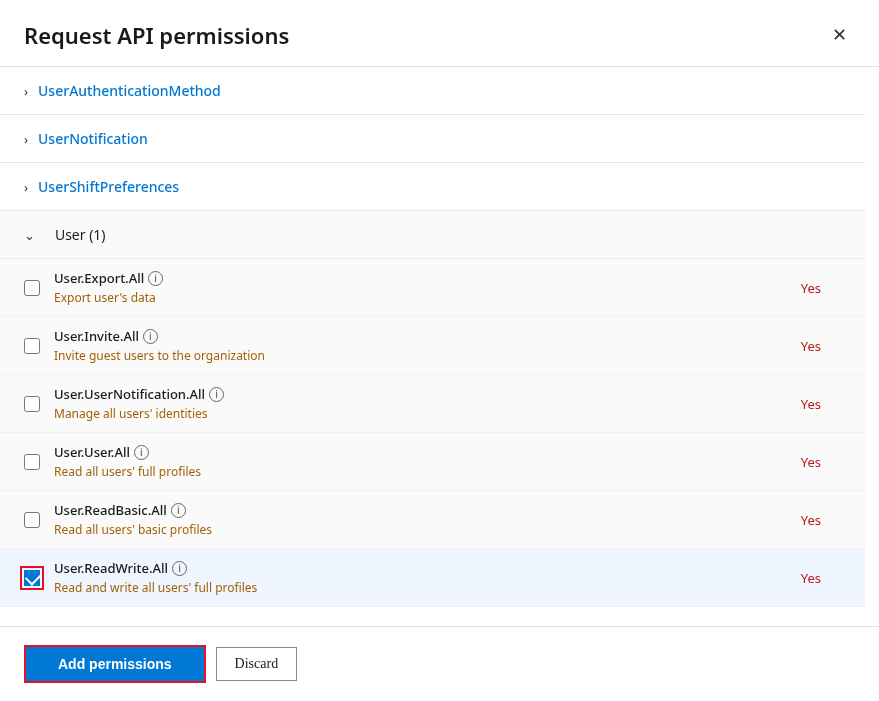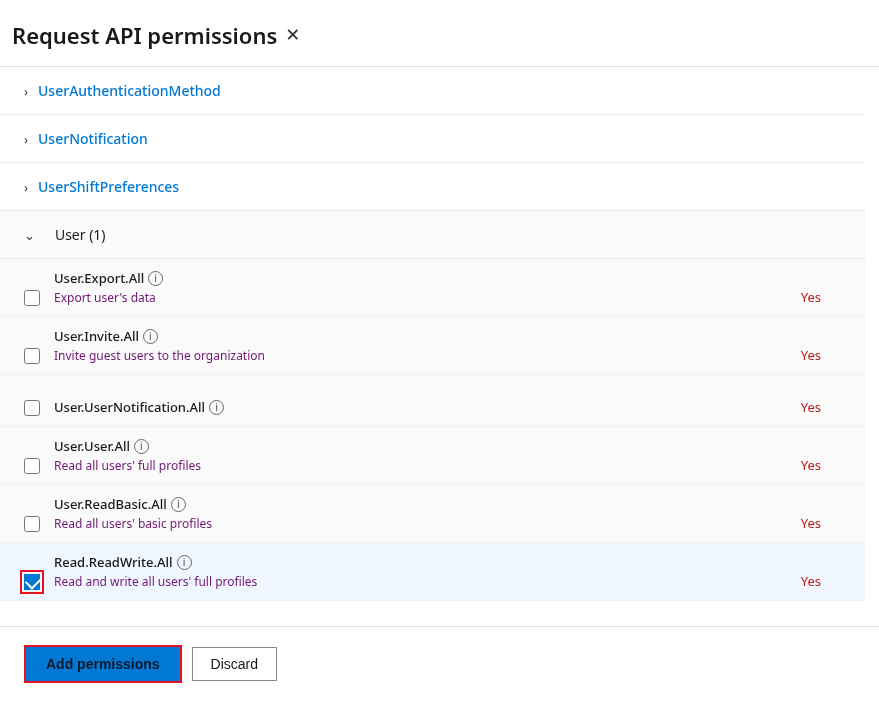--- a/index.html
+++ b/index.html
@@ -15,23 +15,23 @@
       background: #fff;
       width: 879px;
       min-height: 701px;
       position: relative;
       display: flex;
       flex-direction: column;
       box-shadow: 0 2px 16px rgba(0,0,0,0.18);
     }
     .dialog-header {
       display: flex;
-      justify-content: flex-start;
-      align-items: center;
-      padding: 20px 24px 16px 12px;
+      justify-content: space-between;
+      align-items: center;
+      padding: 20px 24px 16px 24px;
       border-bottom: none;
     }
     .dialog-title {
       font-size: 22px;
       font-weight: 600;
       color: #1a1a1a;
     }
     .close-btn {
       background: none;
       border: none;
@@ -83,21 +83,21 @@
       border-bottom: 1px solid #e8e8e8;
     }
     .section-expanded-label {
       font-size: 14px;
       font-weight: 400;
       color: #1a1a1a;
       margin-left: 10px;
     }
     .permission-row {
       display: flex;
-      align-items: flex-end;
+      align-items: center;
       padding: 10px 24px 10px 24px;
       border-bottom: 1px solid #f0f0f0;
       min-height: 52px;
     }
     .permission-row.selected {
       background: #f0f6ff;
     }
     .permission-row .checkbox-wrap {
       margin-right: 14px;
       display: flex;
@@ -152,55 +152,56 @@
       height: 15px;
       border-radius: 50%;
       border: 1px solid #666;
       font-size: 10px;
       color: #666;
       cursor: pointer;
       flex-shrink: 0;
     }
     .permission-desc {
       font-size: 12px;
-      color: #701a75;
+      color: #a16207;
       margin-top: 2px;
     }
     .permission-admin {
       font-size: 13px;
       color: #b91c1c;
       min-width: 40px;
       text-align: right;
       padding-right: 20px;
     }
     .dialog-footer {
       border-top: 1px solid #e0e0e0;
       padding: 18px 24px;
       display: flex;
       align-items: center;
       gap: 10px;
       background: #fff;
     }
     .btn-add {
       background: #0078d4;
-      color: #0f172a;
+      color: #ffffff;
       border: 2px solid #e81123;
-      padding: 9px 20px;
+      padding: 9px 32px;
       font-size: 14px;
       font-weight: 600;
       cursor: pointer;
       outline: none;
     }
     .btn-discard {
       background: #fff;
       color: #1a1a1a;
       border: 1px solid #8a8a8a;
       padding: 8px 18px;
       font-size: 14px;
       cursor: pointer;
+      font-family: Liberation Serif, serif;
     }
   </style>
 </head>
 <body>
 
 <div class="dialog">
 
   <div class="dialog-header">
     <span class="dialog-title">Request API permissions</span>
     <button class="close-btn">
@@ -262,20 +263,21 @@
 
         <div class="permission-row">
           <div class="checkbox-wrap">
             <input type="checkbox" class="permission-checkbox" style="">
           </div>
           <div class="permission-info">
             <div class="permission-name">
               <span>User.UserNotification.All</span>
               <span class="info-icon">i</span>
             </div>
+            <div class="permission-desc">Manage all users' identities</div>
           </div>
           <div class="permission-admin">Yes</div>
         </div>
 
         <div class="permission-row">
           <div class="checkbox-wrap">
             <input type="checkbox" class="permission-checkbox" style="">
           </div>
           <div class="permission-info">
             <div class="permission-name">
@@ -300,21 +302,21 @@
           </div>
           <div class="permission-admin">Yes</div>
         </div>
 
         <div class="permission-row selected">
           <div class="checkbox-wrap">
             <input type="checkbox" class="permission-checkbox checked-blue" id="chk-readwrite" checked="" style="">
           </div>
           <div class="permission-info">
             <div class="permission-name">
-              <span>Read.ReadWrite.All</span>
+              <span>User.ReadWrite.All</span>
               <span class="info-icon">i</span>
             </div>
             <div class="permission-desc">Read and write all users' full profiles</div>
           </div>
           <div class="permission-admin">Yes</div>
         </div>
       </li>
 
     </ul>
   </div>

